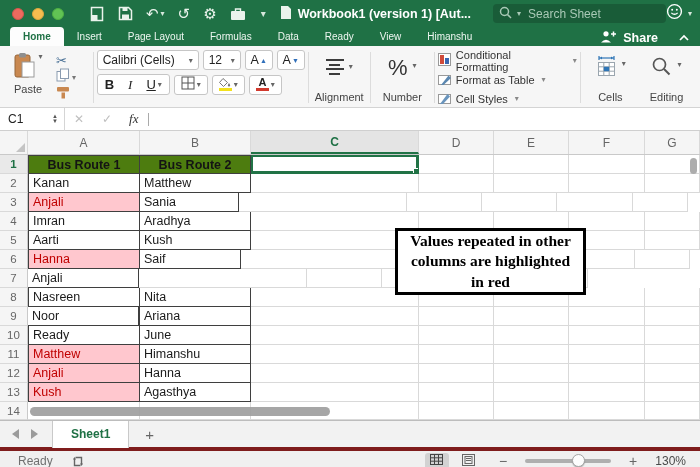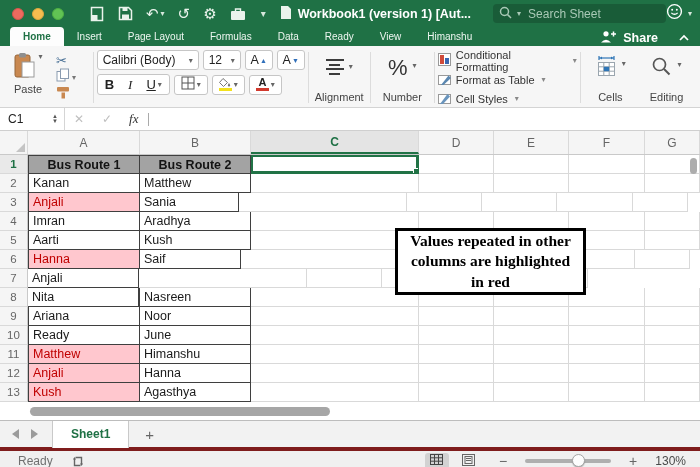--- a/index.html
+++ b/index.html
@@ -71,21 +71,21 @@
   .corner:after { content:""; position:absolute; right:2px; bottom:2px; border-left:9px solid transparent; border-bottom:9px solid #C4C4C4; }
   .colh { display:flex; align-items:center; justify-content:center; font-size:12px; color:#666; border-right:1px solid #D9D9D9; background:#F5F5F5; }
   .colh-sel { background:#E4E4E4; color:#1F7145; font-weight:bold; border-bottom:2px solid #217346; }
   .grow { display:flex; height:19px; }
   .rowh { width:28px; display:flex; align-items:center; justify-content:center; font-size:11.5px; color:#666; background:#F5F5F5; border-right:1px solid #C9C9C9; border-bottom:1px solid #D9D9D9; }
   .rowh-sel { color:#1F7145; font-weight:bold; background:#E9E9E9; }
   .cell { border-right:1px solid #D9D9D9; border-bottom:1px solid #D9D9D9; font-size:12.5px; color:#1a1a1a; display:flex; align-items:center; padding-left:4px; overflow:hidden; white-space:nowrap; background:#fff; }
   .cell.dark { border-right-color:#3F3F3F; border-bottom-color:#3F3F3F; }
   .cell.dark-left { border-left:1px solid #3F3F3F; }
   .cell.dark-top { border-top:1px solid #3F3F3F; }
-  .cell.hdrcell { background:#a3a3a3; font-weight:bold; justify-content:center; padding-left:0; color:#141414; }
+  .cell.hdrcell { background:#4d7c0f; font-weight:bold; justify-content:center; padding-left:0; color:#141414; }
   .cell.hl { background:#FFC7CE; color:#C00000; }
   .cell.selcell { position:relative; box-shadow:inset 0 0 0 2px #217346; border-right-color:#217346; border-bottom-color:#217346; }
   .cell.selcell:after { content:""; position:absolute; right:-2px; bottom:-2px; width:5px; height:5px; background:#217346; border:1px solid #fff; }
 
   .annotation { position:absolute; left:395px; top:97px; width:191px; height:67px; background:#fff; border:3px solid #000; display:flex; align-items:center; justify-content:center; text-align:center; font-family:"Liberation Serif", serif; font-weight:bold; font-size:15.5px; line-height:1.33; padding:2px 8px; color:#000; }
   .hscroll { position:absolute; left:30px; top:276px; width:300px; height:9px; background:#9E9E9E; border-radius:5px; opacity:.92; }
   .vscroll { position:absolute; right:3px; top:27px; width:7px; height:16px; background:#ADADAD; border-radius:4px; }
 
   
   .sheetbar { height:27px; background:#F2F2F2; border-top:1px solid #BDBDBD; display:flex; align-items:center; }
@@ -241,21 +241,21 @@
         </span>
       </div>
     </div>
   </div>
 
   <div class="rdiv"></div>
 
   <div class="grp fontgrp">
     <div class="frow">
       <div class="combo" style="width:102px;">
-        <span>Calibri (Body)</span>
+        <span>Calibri (Cells)</span>
           <span class="caret" style="color:#666;">▾</span>
       </div>
       <div class="combo" style="width:38px;">
         <span>12</span>
           <span class="caret" style="color:#666;">▾</span>
       </div>
       <div class="btn" style="width:28px;">
         <span>A</span>
           <span style="color:#2F6FBA; font-size:7px; margin-left:1px;">▲</span>
       </div>
@@ -493,32 +493,32 @@
         <div class="rowh">7</div>
         <div class="cell dark" style="width: 111px;">Anjali</div>
         <div class="cell" style="width: 168px;"></div>
         <div class="cell" style="width: 75px;"></div>
         <div class="cell" style="width: 75px;"></div>
         <div class="cell" style="width: 76px;"></div>
         <div class="cell" style="width: 55px;"></div>
       </div>
       <div class="grow">
         <div class="rowh">8</div>
+        <div class="cell dark dark-left" style="width: 112px;">Nasreen</div>
         <div class="cell dark" style="width: 111px;">Nita</div>
-        <div class="cell dark dark-left" style="width: 112px;">Nasreen</div>
         <div class="cell" style="width: 168px;"></div>
         <div class="cell" style="width: 75px;"></div>
         <div class="cell" style="width: 75px;"></div>
         <div class="cell" style="width: 76px;"></div>
         <div class="cell" style="width: 55px;"></div>
       </div>
       <div class="grow">
         <div class="rowh">9</div>
+        <div class="cell dark" style="width: 111px;">Noor</div>
         <div class="cell dark dark-left" style="width: 112px;">Ariana</div>
-        <div class="cell dark" style="width: 111px;">Noor</div>
         <div class="cell" style="width: 168px;"></div>
         <div class="cell" style="width: 75px;"></div>
         <div class="cell" style="width: 75px;"></div>
         <div class="cell" style="width: 76px;"></div>
         <div class="cell" style="width: 55px;"></div>
       </div>
       <div class="grow">
         <div class="rowh">10</div>
         <div class="cell dark dark-left" style="width: 112px;">Ready</div>
         <div class="cell dark" style="width: 111px;">June</div>
@@ -545,20 +545,30 @@
         <div class="cell" style="width: 168px;"></div>
         <div class="cell" style="width: 75px;"></div>
         <div class="cell" style="width: 75px;"></div>
         <div class="cell" style="width: 76px;"></div>
         <div class="cell" style="width: 55px;"></div>
       </div>
       <div class="grow">
         <div class="rowh">13</div>
         <div class="cell hl dark dark-left" style="width: 112px;">Kush</div>
         <div class="cell dark" style="width: 111px;">Agasthya</div>
+        <div class="cell" style="width: 168px;"></div>
+        <div class="cell" style="width: 75px;"></div>
+        <div class="cell" style="width: 75px;"></div>
+        <div class="cell" style="width: 76px;"></div>
+        <div class="cell" style="width: 55px;"></div>
+      </div>
+      <div class="grow" style="height: 18px;">
+        <div class="rowh">14</div>
+        <div class="cell" style="width: 112px;"></div>
+        <div class="cell" style="width: 111px;"></div>
         <div class="cell" style="width: 168px;"></div>
         <div class="cell" style="width: 75px;"></div>
         <div class="cell" style="width: 75px;"></div>
         <div class="cell" style="width: 76px;"></div>
         <div class="cell" style="width: 55px;"></div>
       </div>
     </div>
 
   <div class="annotation">Values repeated in other columns are highlighted in red</div>
   <div class="hscroll"></div>

